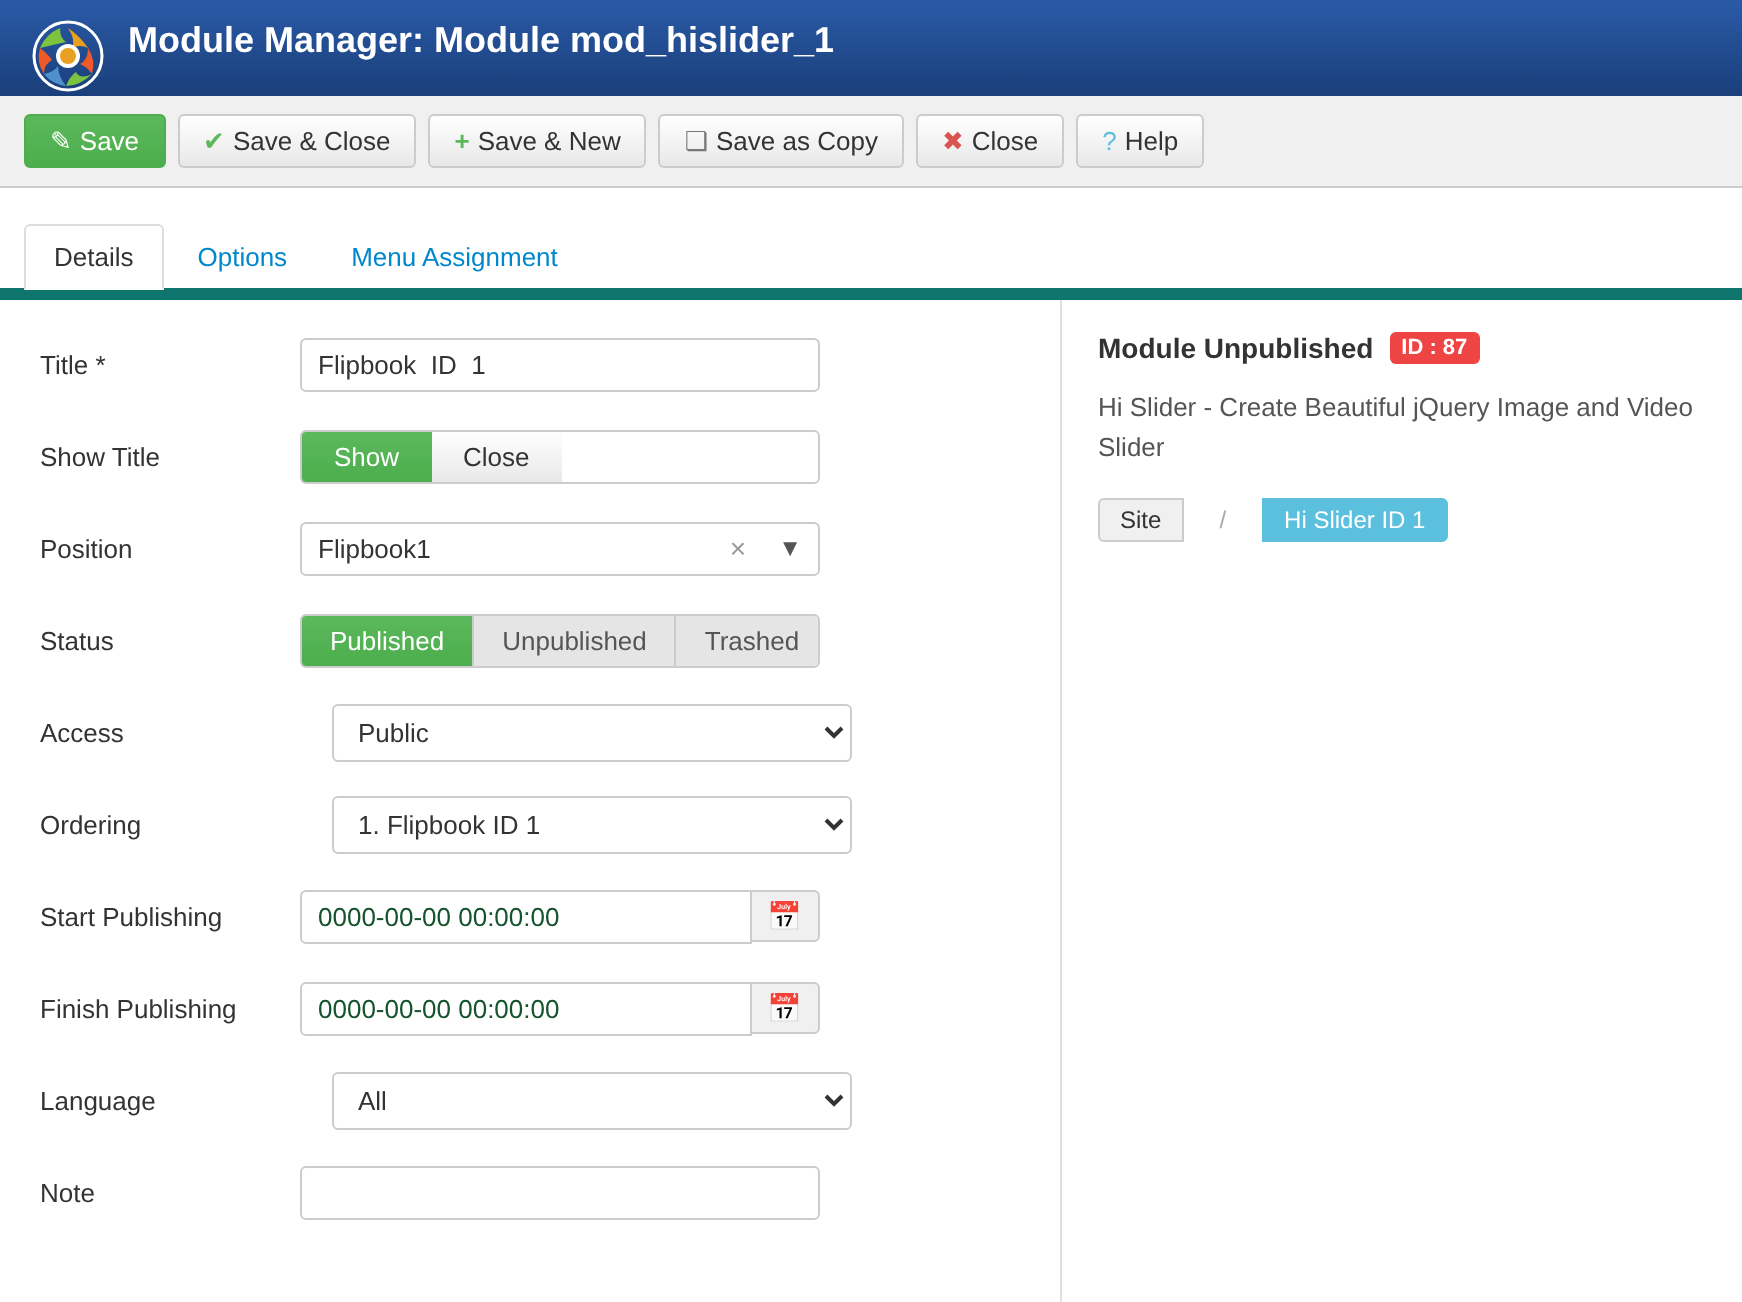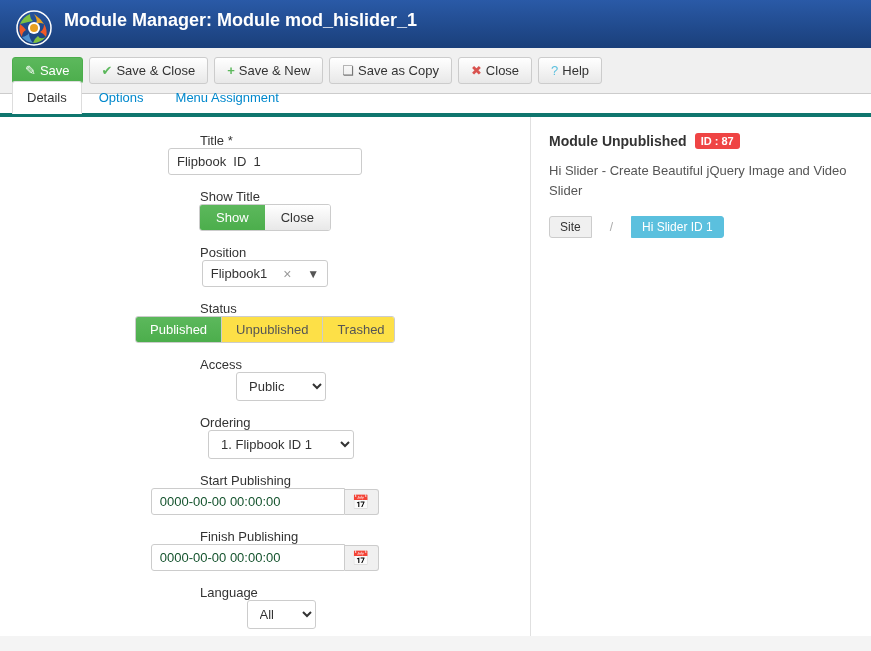--- a/index.html
+++ b/index.html
@@ -45,25 +45,25 @@
     }
     .btn-save {
       background: linear-gradient(to bottom, #5cb85c, #4cae4c);
       color: white;
       border-color: #4cae4c;
     }
 
     
     .tabs {
       background: #fff;
-      border-bottom: 4px solid #0f766e;
+      border-bottom: 6px solid #0f766e;
       padding: 0 12px;
       display: flex;
       gap: 0;
-      height: 23px;
+      height: 56px;
       align-items: flex-end;
     }
     .tab {
       padding: 8px 14px;
       cursor: pointer;
       border: 1px solid transparent;
       border-bottom: none;
       color: #555;
       font-size: 13px;
       margin-right: 2px;
@@ -94,21 +94,20 @@
       width: 340px;
       padding: 16px 18px;
     }
 
     
     .form-row {
       display: flex;
       align-items: center;
       margin-bottom: 14px;
       min-height: 32px;
-      flex-direction: column;
     }
     .form-label {
       width: 130px;
       color: #333;
       font-size: 13px;
       flex-shrink: 0;
     }
     .form-control {
       flex: 1;
       max-width: 260px;
@@ -152,21 +151,21 @@
       border: 1px solid #ccc;
       border-radius: 3px;
       overflow: hidden;
     }
     .status-btn {
       padding: 5px 14px;
       cursor: pointer;
       font-size: 13px;
       border: none;
       border-right: 1px solid #ccc;
-      background: #fde047;
+      background: #e5e5e5;
       color: #555;
     }
     .status-btn:last-child { border-right: none; }
     .status-btn.active-green {
       background: linear-gradient(to bottom, #5cb85c, #4cae4c);
       color: white;
     }
 
     
     .form-select {

